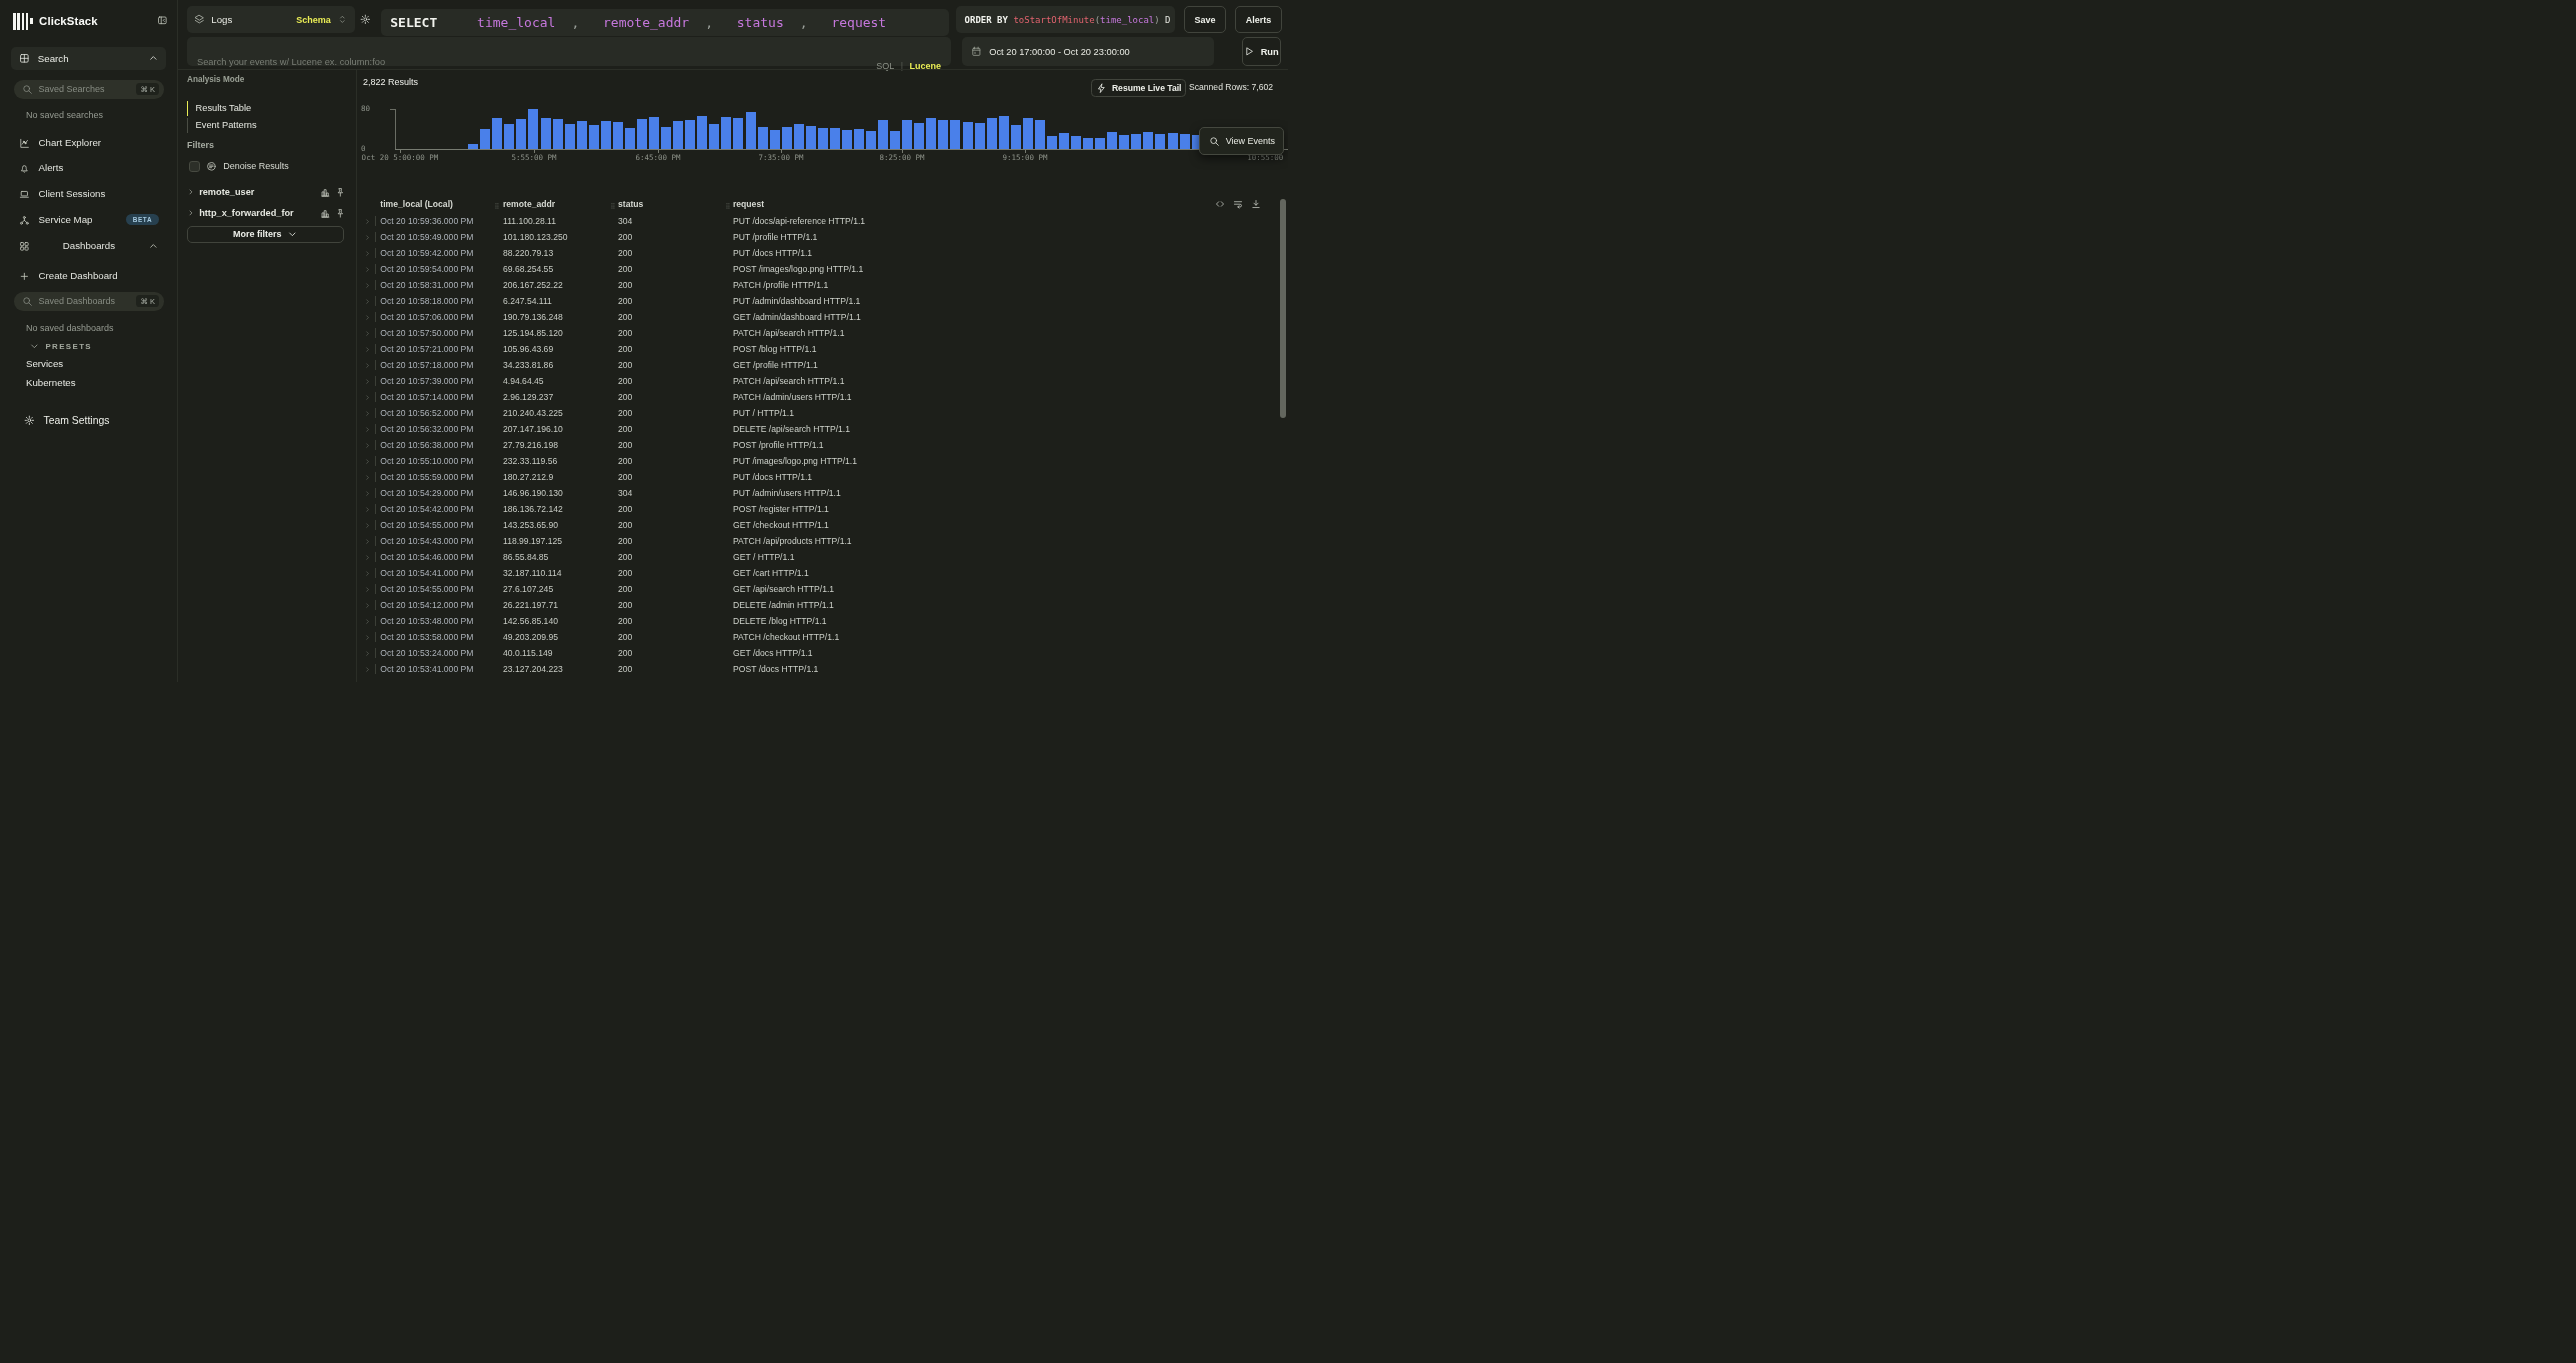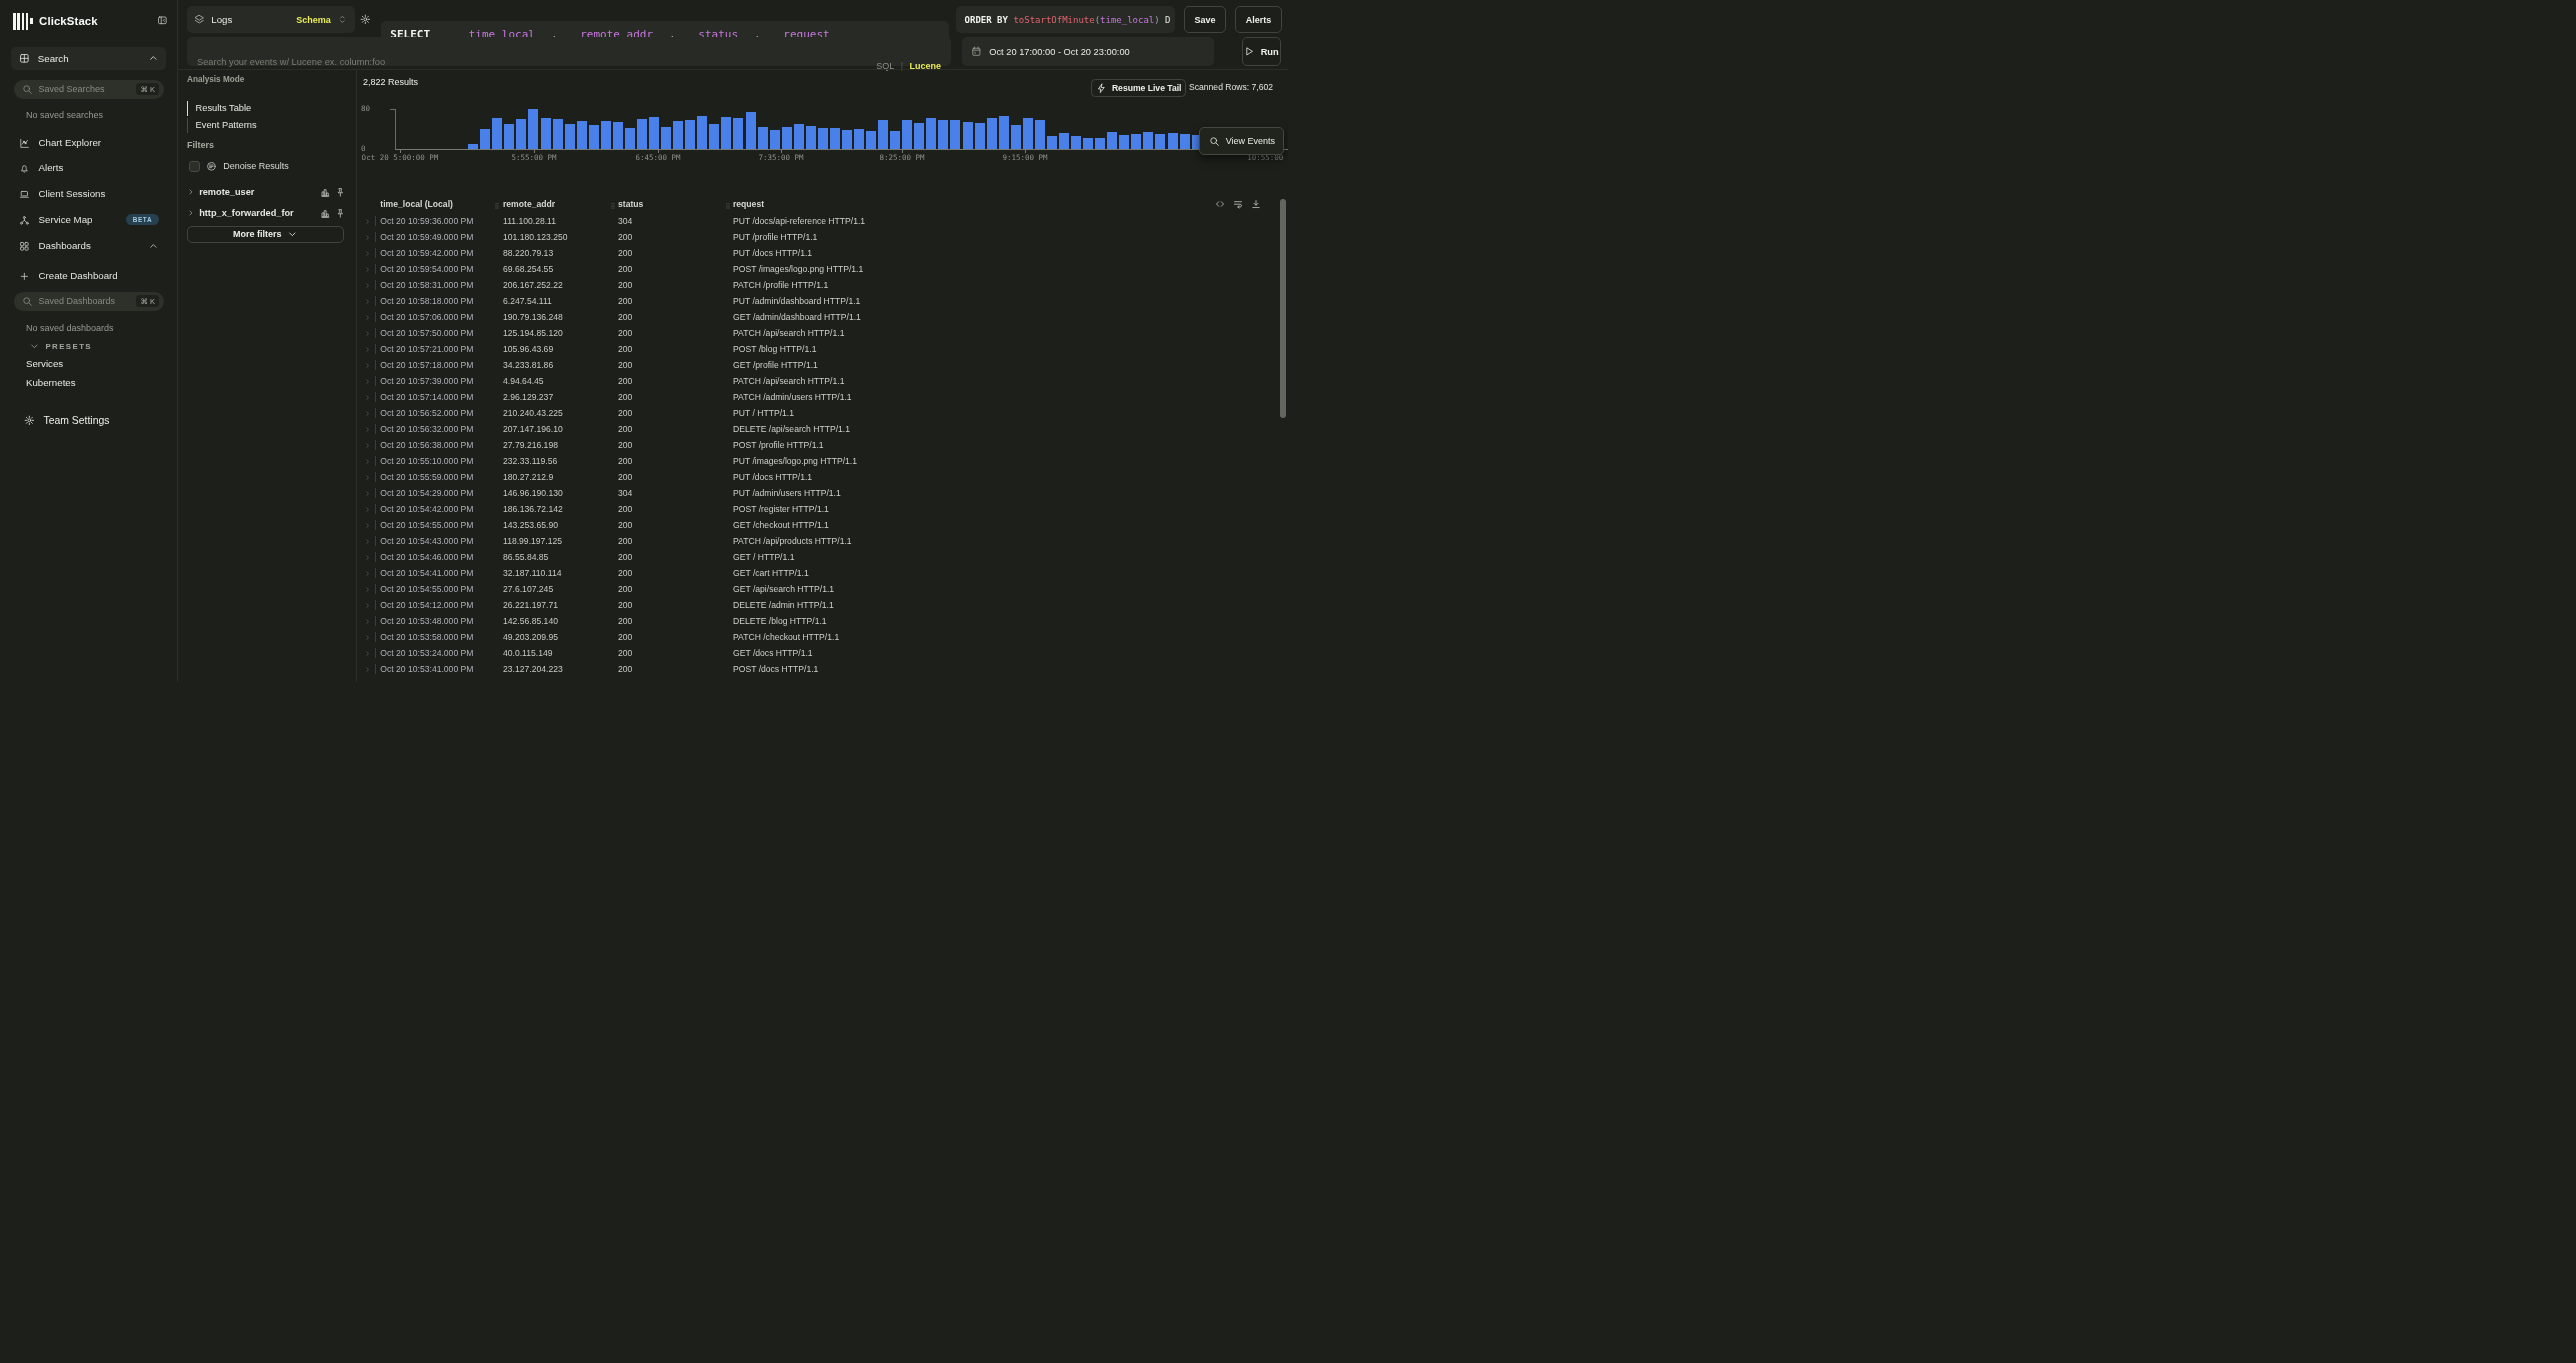--- a/index.html
+++ b/index.html
@@ -40,22 +40,22 @@
     display:flex; align-items:center; gap:5.7px; }
   .preset-item { color:#e8eae4; font-size:9.7px; }
   #team-settings { display:flex; align-items:flex-end; gap:9.3px; font-size:10.4px; color:#eef0ea;margin-top:8px; }
 
   
   .box { background:#282b25; border-radius:5px; display:flex; align-items:center; }
   #logs-box { left:187px; top:6.4px; width:168px; height:26.5px; padding:0 7.2px; gap:6.4px; }
   #logs-label { flex:1; font-size:9.7px; color:#e8eae3; }
   #schema-label { color:#e9ec55; font-size:9px; font-weight:600; }
   #source-gear { left:360px; top:13.6px; color:#dfe1da; }
-  #select-box { left:381px; top:21px; width:568px; height:26.5px; padding:0 9.3px;
-    font-size:11px; white-space:nowrap; overflow:hidden;gap:16px; }
+  #select-box { left:381px; top:9px; width:568px; height:26.5px; padding:0 9.3px;
+    font-size:13px; white-space:nowrap; overflow:hidden;gap:16px; }
   .kw { color:#f2f3ee; font-weight:700; }
   .col-name { color:#c678dd; }
   .punct { color:#9ba09a; }
   .fn { color:#e0636e; }
   #orderby-box { left:956px; top:6.4px; width:219px; height:26.5px; padding:0 8.6px;
     font-size:9px; white-space:nowrap; overflow:hidden; }
   .btn { border:0.7px solid #41443c; border-radius:5px; background:transparent;
     display:flex; align-items:center; justify-content:center; gap:5.7px;
     color:#eef0ea; font-weight:600; font-size:9px; }
   #save-btn { left:1184px; top:6.4px; width:42px; height:26.5px; }
@@ -201,21 +201,21 @@
       <div class="menu-item abs" style="top: 209px;">
         <span><svg class="ic" width="10.7" height="10.7" viewBox="0 0 24 24" fill="none" stroke="currentColor" stroke-width="1.8" stroke-linecap="round" stroke-linejoin="round">
             <circle cx="12" cy="5.5" r="2.2"></circle>
             <circle cx="5.5" cy="18.5" r="2.2"></circle>
             <circle cx="18.5" cy="18.5" r="2.2"></circle>
             <path d="M12 8v4M12 12l-5 4.5M12 12l5 4.5"></path>
           </svg></span>
         <span class="lbl">Service Map</span>
         <span class="beta">BETA</span>
       </div>
-      <div class="menu-item abs" style="top: 235px;">
+      <div class="menu-item abs" style="top: 235px; text-align: center;">
         <span><svg class="ic" width="10.7" height="10.7" viewBox="0 0 24 24" fill="none" stroke="currentColor" stroke-width="1.8" stroke-linecap="round" stroke-linejoin="round">
             <rect x="3.5" y="3.5" width="7" height="7" rx="1.5"></rect>
             <rect x="13.5" y="3.5" width="7" height="7" rx="1.5"></rect>
             <rect x="3.5" y="13.5" width="7" height="7" rx="1.5"></rect>
             <rect x="13.5" y="13.5" width="7" height="7" rx="1.5"></rect>
           </svg></span>
         <span class="lbl">Dashboards</span>
         <span><svg class="ic" width="10.7" height="10.7" viewBox="0 0 24 24" fill="none" stroke="currentColor" stroke-width="1.8" stroke-linecap="round" stroke-linejoin="round">
             <polyline points="6 14 12 8 18 14"></polyline>
           </svg></span>

